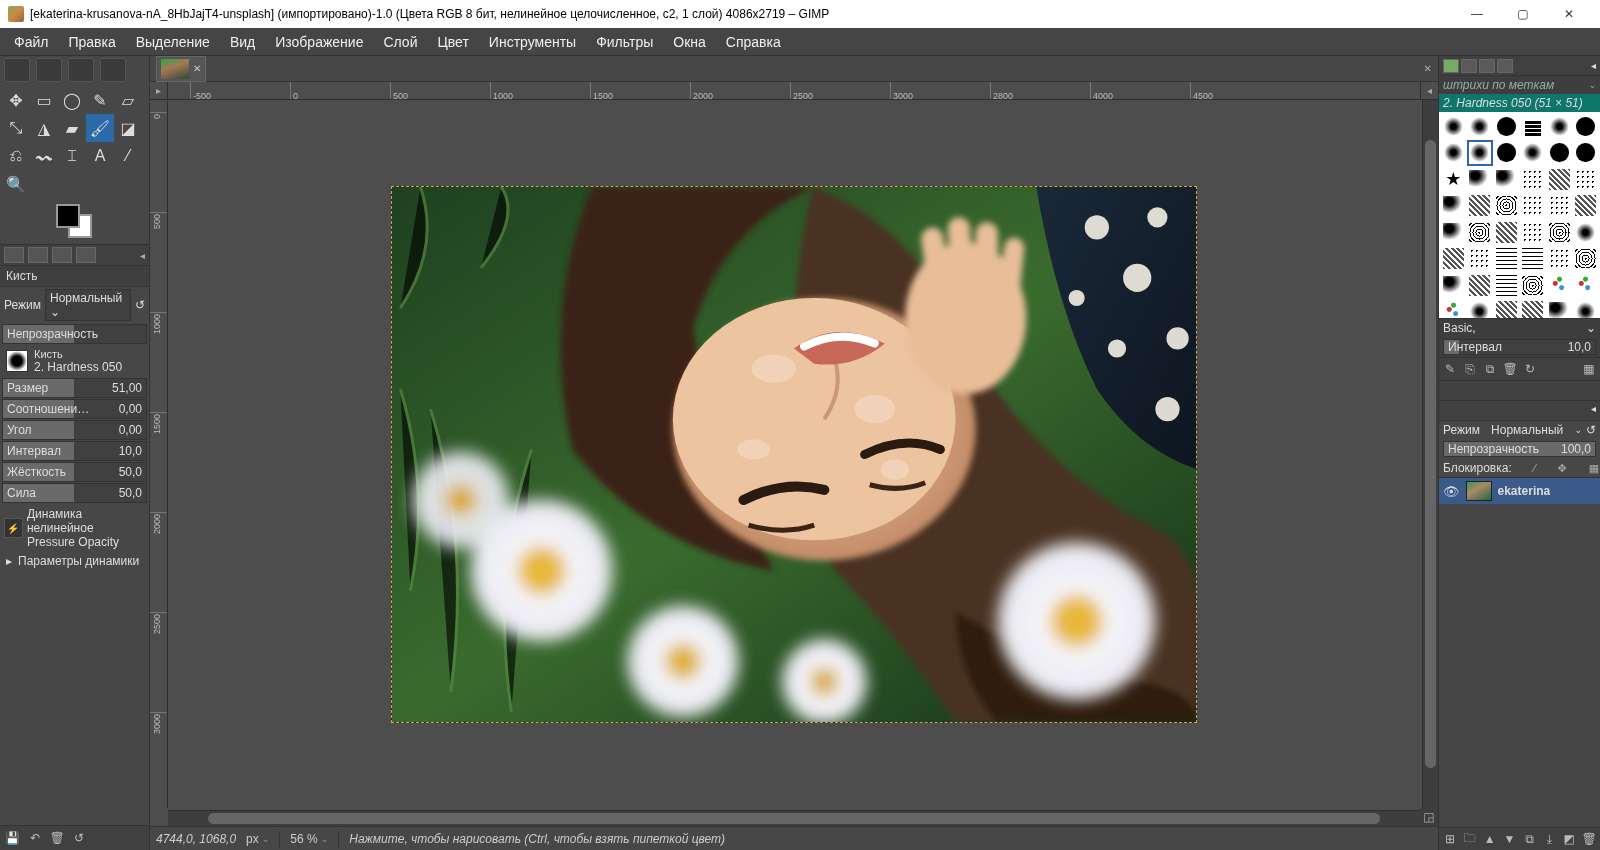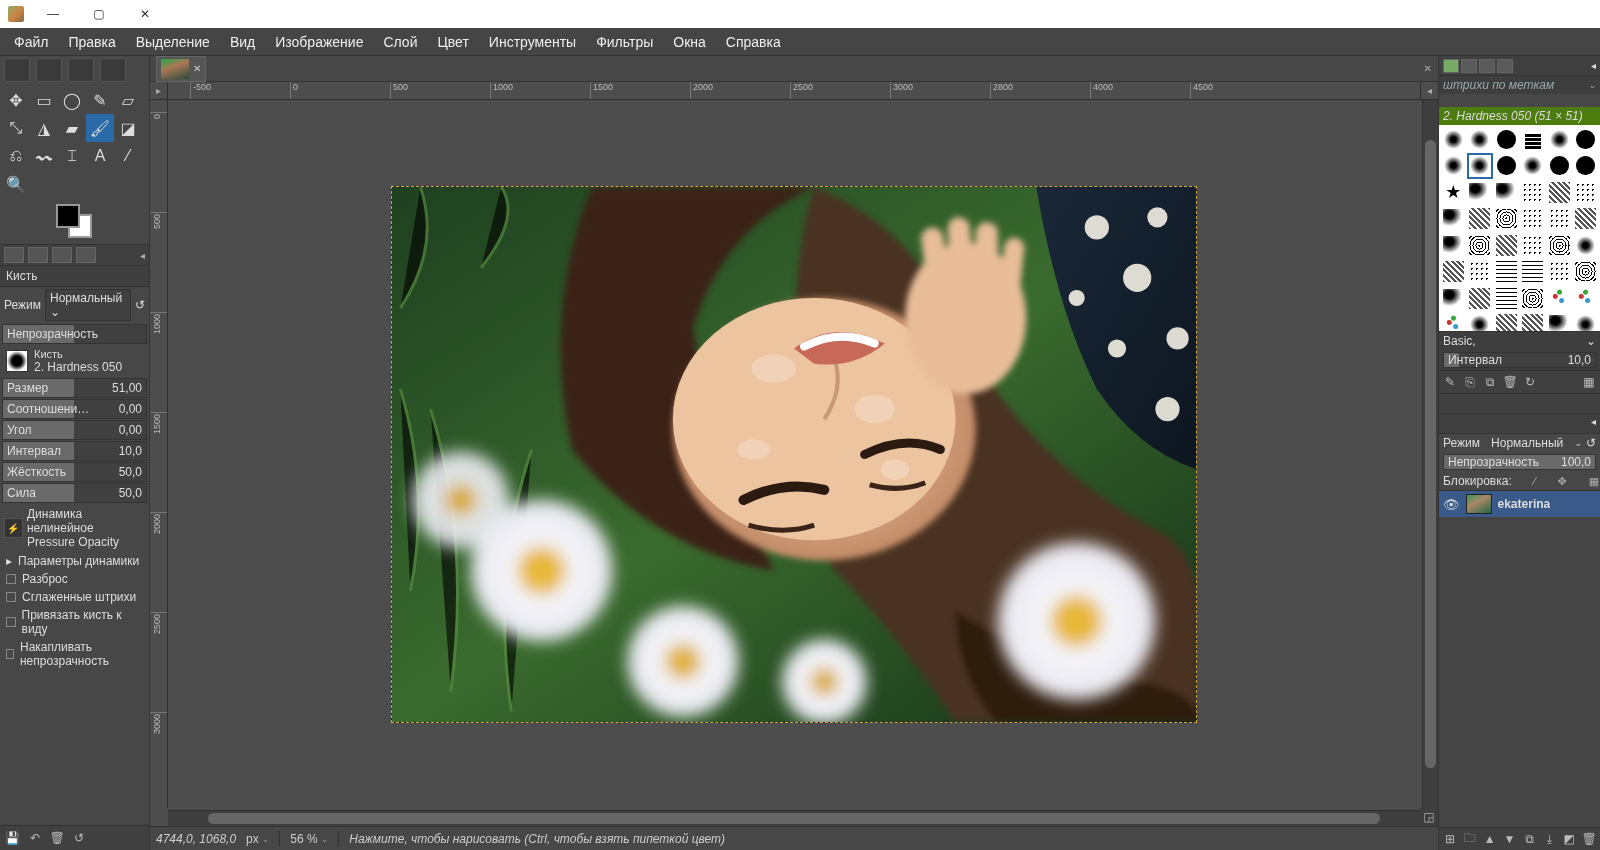--- a/index.html
+++ b/index.html
@@ -58,21 +58,21 @@
 .image-tabs { height:26px; display:flex; align-items:center; background:#474747; padding:2px 6px; gap:6px; border-bottom:1px solid #333;}
 .image-tabs .img-tab { display:flex; align-items:center; gap:4px; background:#555; padding:2px 4px; border:1px solid #666;}
 .image-tabs .img-tab .thumb { width:28px; height:20px; background:linear-gradient(160deg,#2a4,#a75 40%,#2a4a3a); }
 .image-tabs .img-tab .close { font-size:10px; color:#ccc; }
 .image-tabs .corner-x { margin-left:auto; color:#aaa; font-size:10px; }
 
 .canvas-body { flex:1; position:relative; overflow:hidden; background:#4d4d4d;}
 .h-ruler { position:absolute; top:0; left:18px; right:18px; height:18px; background:#4d4d4d; border-bottom:1px solid #2e2e2e; }
 .h-ruler .ticks { position:absolute; inset:0; }
 .h-ruler .tick { position:absolute; top:0; bottom:0; border-left:1px solid #777; }
-.h-ruler .tick span { position:absolute; top:0; left:2px; font-size:9px; color:#bbb; }
+.h-ruler .tick span { position:absolute; top:9px; left:2px; font-size:9px; color:#bbb; }
 .v-ruler { position:absolute; top:18px; left:0; bottom:18px; width:18px; background:#4d4d4d; border-right:1px solid #2e2e2e;}
 .v-ruler .tick { position:absolute; left:0; right:0; border-top:1px solid #777;}
 .v-ruler .tick span { position:absolute; left:2px; top:1px; font-size:9px; color:#bbb; writing-mode:vertical-rl; transform:rotate(180deg);}
 .ruler-corner { position:absolute; top:0; left:0; width:18px; height:18px; background:#4d4d4d; border-right:1px solid #2e2e2e; border-bottom:1px solid #2e2e2e; color:#aaa; font-size:10px; display:flex; align-items:center; justify-content:center;}
 .ruler-corner.tr { left:auto; right:0; border-left:1px solid #2e2e2e; border-right:none; top:0;}
 .canvas-viewport { position:absolute; top:18px; left:18px; right:18px; bottom:18px; overflow:hidden; display:flex; align-items:center; justify-content:center; }
 .image-frame { width:806px; height:537px; border:1px dashed #cfa838; position:relative; background:#223;}
 .image-frame svg { width:100%; height:100%; display:block;}
 .h-scroll { position:absolute; left:18px; right:18px; bottom:0; height:16px; background:#3e3e3e; border-top:1px solid #2e2e2e;}
 .h-scroll .thumb { position:absolute; top:2px; bottom:2px; left:40px; right:40px; background:#666; border-radius:6px;}
@@ -87,21 +87,21 @@
 .status-bar .caret { font-size:9px; color:#999; }
 .status-bar .italic { font-style:italic; }
 
 
 .rd-tabs { height:20px; display:flex; align-items:center; gap:2px; padding:2px 4px; background:#404040; border-bottom:1px solid #333;}
 .rd-tabs .tab { width:16px; height:14px; background:#5a5a5a; border:1px solid #666;}
 .rd-tabs .tab.on { background:#7a6; }
 .rd-tabs .spacer { flex:1; }
 .filter-row { padding:2px 4px; font-style:italic; color:#9aa; background:#3e3e3e; display:flex; align-items:center; justify-content:space-between;}
 .filter-row .caret { font-size:9px; }
-.brush-name { padding:2px 4px; font-style:italic; font-size:12px; background:#4d7c0f;margin-top:13px; }
+.brush-name { padding:2px 4px; font-style:italic; font-size:12px; background:#0f766e; }
 .brush-grid { background:#fff; flex:0 0 auto; display:grid; grid-template-columns:repeat(6,1fr); gap:0; padding:1px; overflow:auto; height:206px;}
 .brush-grid .cell { aspect-ratio:1; background:#fff; display:flex; align-items:center; justify-content:center; position:relative;}
 .brush-grid .cell.sel { outline:2px solid #2a6aa8; outline-offset:-2px; }
 .b-soft { width:70%; height:70%; border-radius:50%; background:radial-gradient(circle,#000 20%,rgba(0,0,0,0) 70%);}
 .b-hard { width:70%; height:70%; border-radius:50%; background:#000;}
 .b-square { width:60%; height:10%; background:#000; box-shadow:0 4px 0 #000, 0 8px 0 #000, 0 -4px 0 #000;}
 .b-star { color:#000; font-size:18px;}
 .b-dots { width:80%; height:80%; background-image:radial-gradient(#000 1px,transparent 1px); background-size:5px 5px;}
 .b-tex { width:80%; height:80%; background:repeating-linear-gradient(45deg,#555 0 2px,transparent 2px 4px);}
 .b-smudge { width:80%; height:70%; background:radial-gradient(ellipse at 30% 30%,#000 20%,rgba(0,0,0,0) 60%); filter:blur(0.5px);}
@@ -132,20 +132,21 @@
 .rd-bottom { display:flex; gap:2px; padding:2px; background:#404040; border-top:1px solid #333;}
 
 .opacity-row { display:flex; align-items:center; padding:2px 4px; gap:4px;}
 .opacity-row .track { flex:1; height:16px; background:#6a6a6a; border:1px solid #333; display:flex; align-items:center; justify-content:space-between; padding:0 4px;}
 </style>
 </head>
 <body>
 
 <div class="title-bar">
   <div class="app-icon"></div>
+  <div class="title-text">[ekaterina-krusanova-nA_8HbJajT4-unsplash] (импортировано)-1.0 (Цвета RGB 8 бит, нелинейное целочисленное, c2, 1 слой) 4086x2719 – GIMP</div>
   <div class="win-btn">—</div>
   <div class="win-btn">▢</div>
   <div class="win-btn close">✕</div>
 </div>
 
 <div class="menu-bar">
   <div class="item">Файл</div>
   <div class="item">Правка</div>
   <div class="item">Выделение</div>
   <div class="item">Вид</div>
@@ -241,38 +242,20 @@
   <div class="dynamics-row">
     <div class="thumb">⚡</div>
     <div class="col">
       <span>Динамика нелинейное</span>
       <span>Pressure Opacity</span>
     </div>
   </div>
   <div class="check-row">
         <span>▸</span>
         <span>Параметры динамики</span>
-      </div>
-  <div id="checks">
-        <div class="check-row">
-          <span class="box"></span>
-          <span>Разброс</span>
-        </div>
-        <div class="check-row">
-          <span class="box"></span>
-          <span>Сглаженные штрихи</span>
-        </div>
-        <div class="check-row">
-          <span class="box"></span>
-          <span>Привязать кисть к виду</span>
-        </div>
-        <div class="check-row">
-          <span class="box"></span>
-          <span>Накапливать непрозрачность</span>
-        </div>
       </div>
   <div class="left-footer">
     <div class="ic-btn">💾</div>
     <div class="ic-btn">↶</div>
     <div class="ic-btn">🗑</div>
     <div class="ic-btn">↺</div>
   </div>
 </div>
 
 <div class="canvas-area">

